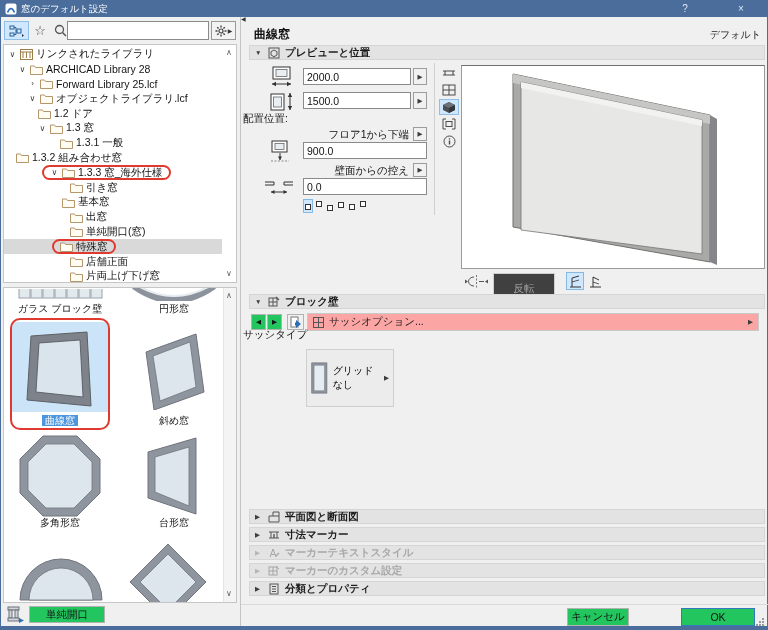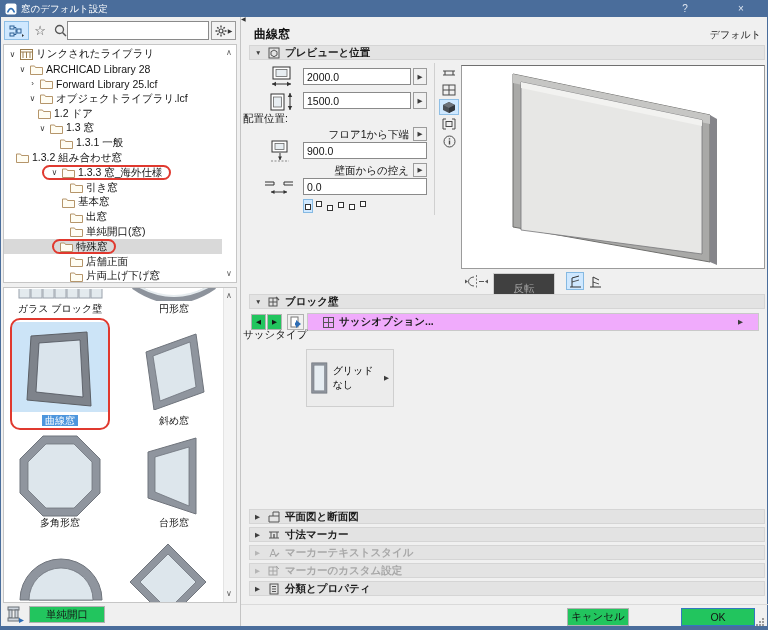--- a/index.html
+++ b/index.html
@@ -449,21 +449,21 @@
     </button>
   <button class="btn" style="left:266px;top:313px;width:15px;height:16px;font-size:6.5px">
       <span>▶</span>
     </button>
   <div class="btn" style="left:286px;top:313px;width:17px;height:16px;background:#f0f0f0">
       <svg width="12" height="12" viewBox="0 0 12 12">
         <rect x="1" y="1" width="7" height="10" fill="#fff" stroke="#777"></rect>
         <path d="M6 8 l5 -4 v2.5 h1 v3 h-1 v2.5 z" fill="#2d6db5" transform="rotate(180 8.5 8)"></path>
       </svg>
     </div>
-  <div class="abs" style="left:306px;top:312px;width:452px;height:18px;background:#f0abfc;border:1px solid #c9c9c9;display:flex;align-items:center;gap:5px;padding:0 15px;font-size:10.5px;font-weight:700;color:#1c1c1c">
+  <div class="abs" style="left:306px;top:312px;width:452px;height:18px;background:#fca5a5;border:1px solid #c9c9c9;display:flex;align-items:center;gap:5px;padding:0 5px;font-size:10.5px;font-weight:400;color:#1c1c1c">
     <svg width="11" height="11" viewBox="0 0 11 11">
         <rect x="0.5" y="0.5" width="10" height="10" fill="none" stroke="#555"></rect>
         <path d="M5.5 0.5 v10 M0.5 5.5 h10" stroke="#555"></path>
       </svg>
     <span>サッシオプション...</span>
     <span style="margin-left:auto;font-size:6.5px;color:#3c3c3c">▶</span>
   </div>
   <div class="slbl" style="left:242px;top:327px;font-weight:400">サッシタイプ</div>
   <div class="abs" style="left:305px;top:348px;width:88px;height:58px;background:#ececec;border:1px solid #cfcfcf;display:flex;align-items:center;gap:5px;padding:0 4px">
     <svg width="22" height="42" viewBox="0 0 22 42">

